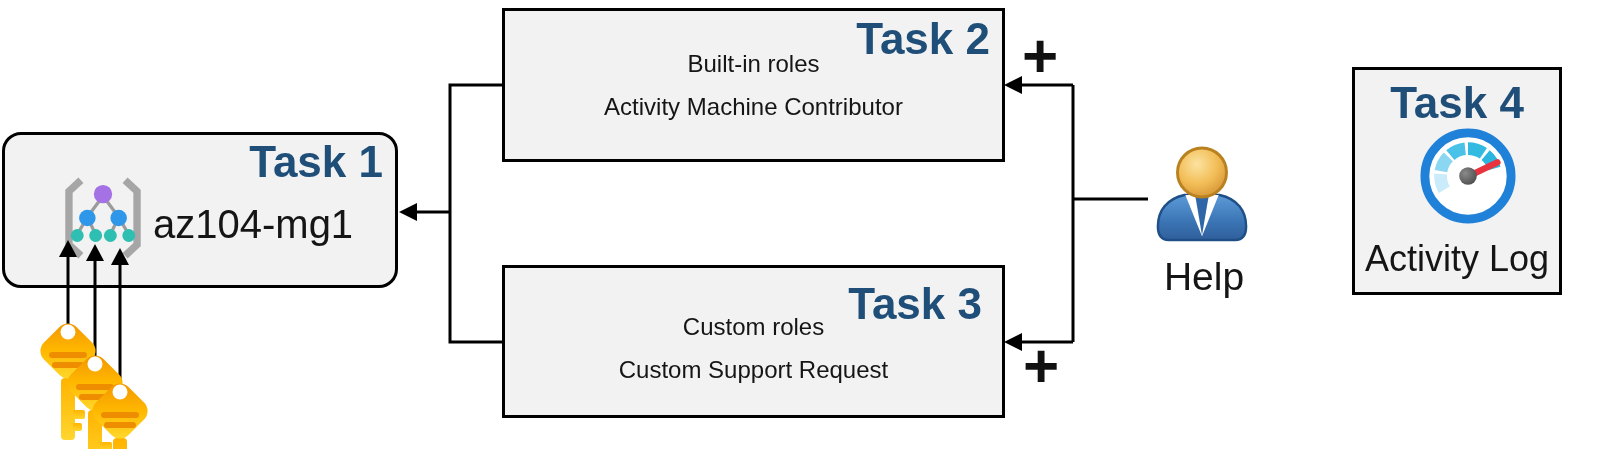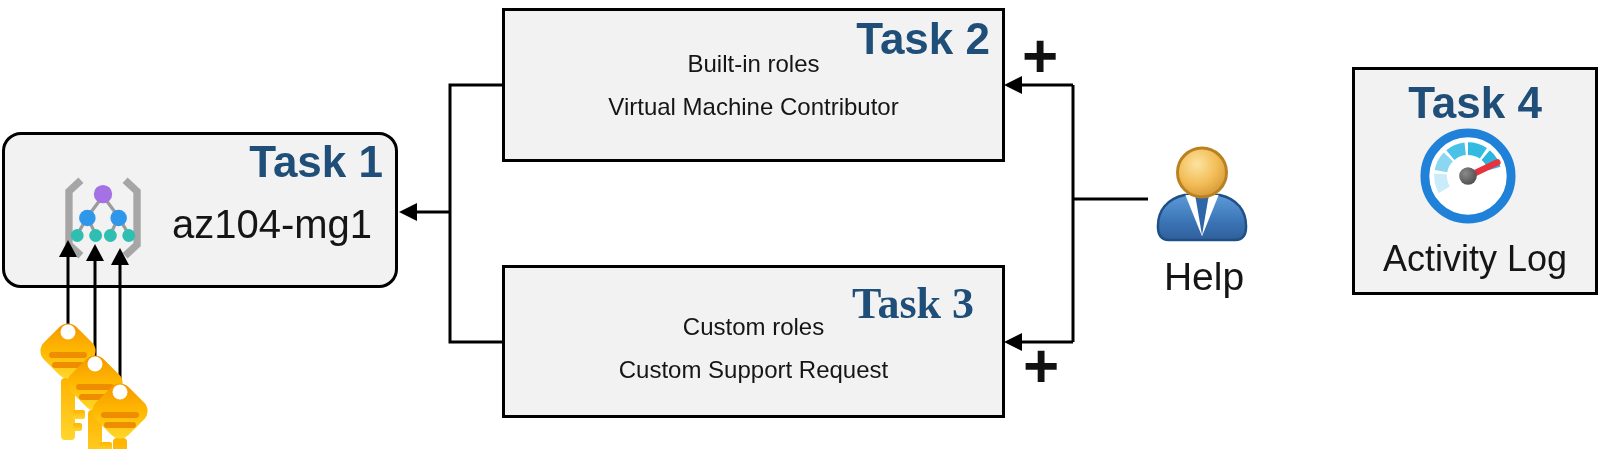--- a/index.html
+++ b/index.html
@@ -3,29 +3,29 @@
 <meta charset="utf-8">
 <style>
   html,body{margin:0;padding:0;background:#ffffff;}
   .canvas{position:relative;width:1606px;height:449px;overflow:hidden;background:#ffffff;
           font-family:"Liberation Sans","DejaVu Sans",sans-serif;color:#151515;}
   .box{position:absolute;background:#f2f2f2;border:3px solid #000;box-sizing:border-box;z-index:1;}
   .tag{position:absolute;font-weight:700;color:#1f4e79;font-size:44px;line-height:38px;}
   #task1{left:2px;top:132px;width:396px;height:156px;border-radius:19px;}
   #task1 .tag{top:8px;right:12px;}
   .mg-icon{position:absolute;left:52px;top:40px;}
-  .mg-name{position:absolute;left:148px;top:66px;width:238px;text-align:center;font-size:40px;line-height:46px;}
+  .mg-name{position:absolute;left:148px;top:66px;width:238px;font-size:40px;line-height:46px;}
   #task2{left:502px;top:8px;width:503px;height:154px;}
   #task2 .tag{top:9px;right:12px;}
   #task3{left:502px;top:265px;width:503px;height:153px;}
-  #task3 .tag{top:17px;right:28px;font-family:Liberation Serif, serif;}
+  #task3 .tag{top:17px;right:20px;}
   .box-text{position:absolute;left:0;right:0;top:0;bottom:0;display:flex;flex-direction:column;
             justify-content:center;text-align:center;font-size:24px;line-height:43px;}
   #task3 .box-text{padding-top:13px;}
-  #task4{left:1352px;top:67px;width:246px;height:228px;padding-left:32px;}
+  #task4{left:1352px;top:67px;width:210px;height:228px;padding-left:32px;}
   #task4 .tag{position:absolute;top:14px;left:0;right:0;text-align:center;}
   .gauge-icon{position:absolute;left:64px;top:57px;}
   .t4-caption{position:absolute;left:0;right:0;top:168px;text-align:center;font-size:36px;}
   .plus{position:absolute;width:56px;text-align:center;font-size:62px;line-height:60px;font-weight:700;color:#111;z-index:2;}
   #plus-top{left:1012px;top:26px;}
   #plus-bottom{left:1013px;top:336px;}
   .connectors{position:absolute;left:0;top:0;z-index:2;pointer-events:none;}
   .person-icon{position:absolute;left:1153px;top:140px;}
   .person-label{position:absolute;left:1104px;top:253px;width:200px;text-align:center;
                 font-size:39px;line-height:47px;}
@@ -91,21 +91,21 @@
       <circle cx="58" cy="65" r="7" fill="#2ebfb2"></circle>
       <circle cx="78" cy="65" r="7" fill="#2ebfb2"></circle>
     </svg>
     <div class="mg-name">az104-mg1</div>
   </div>
 
   <div class="box" id="task2">
     <div class="tag">Task 2</div>
     <div class="box-text">
       <div>Built-in roles</div>
-      <div>Virtual Machine Contributor</div>
+      <div>Activity Machine Contributor</div>
     </div>
   </div>
 
   <div class="box" id="task3">
     <div class="tag">Task 3</div>
     <div class="box-text">
       <div>Custom roles</div>
       <div>Custom Support Request</div>
     </div>
   </div>

